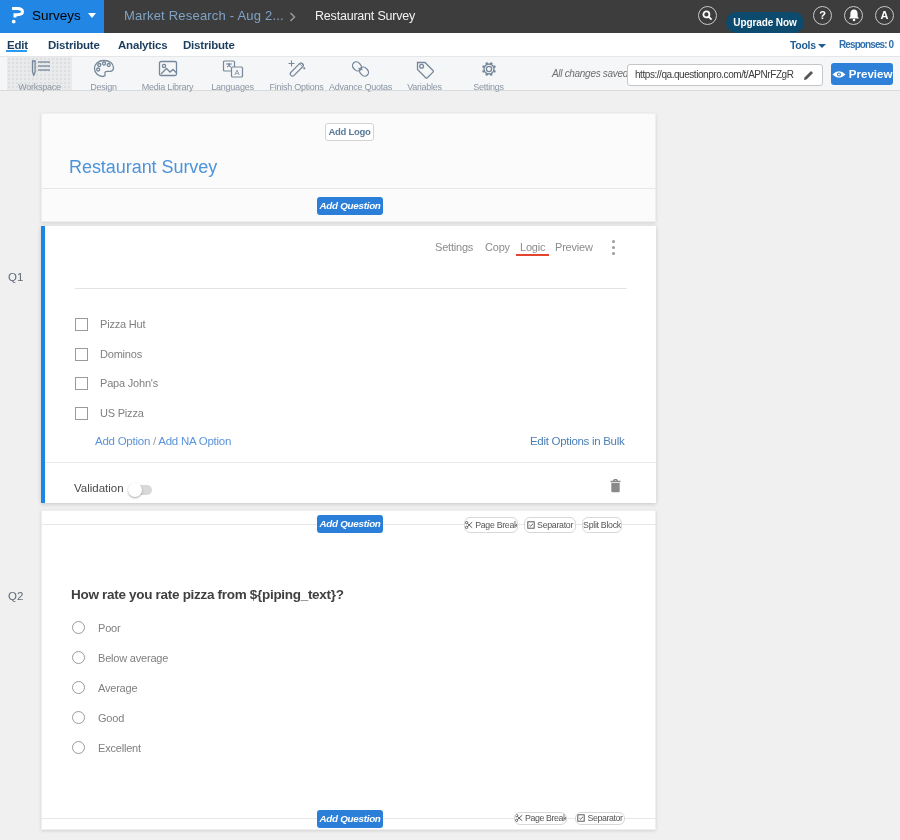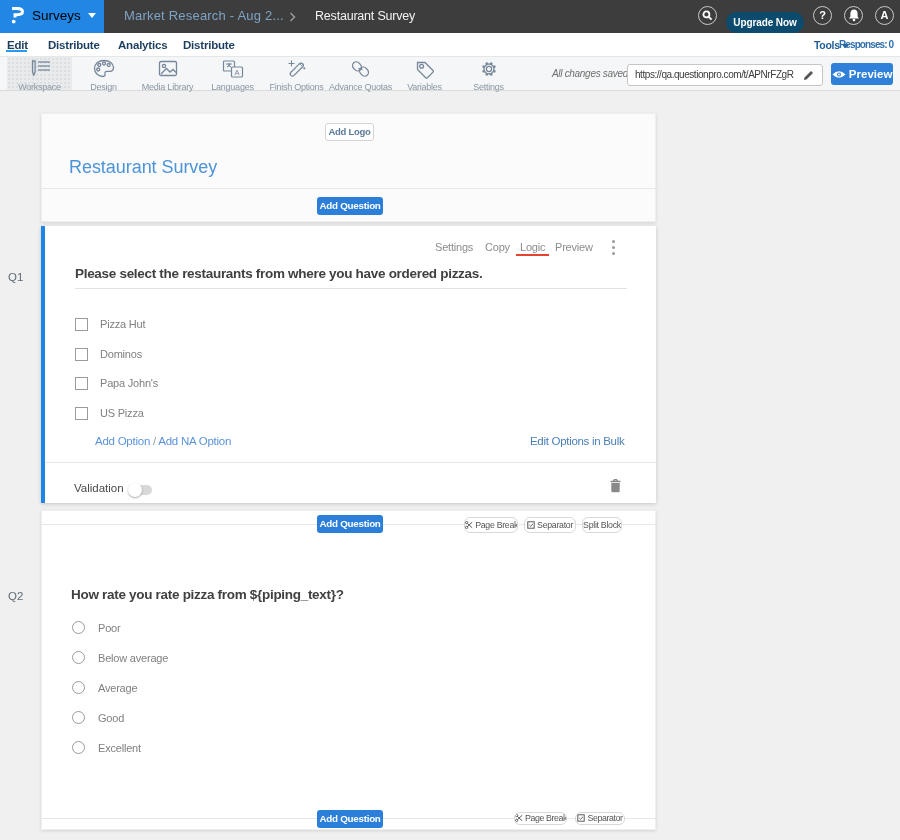--- a/index.html
+++ b/index.html
@@ -13,38 +13,38 @@
 #surveys { left:32px; top:8px; color:#000000; font-size:13.5px; }
 .caret { display:inline-block; width:0; height:0; border-left:4.5px solid transparent; border-right:4.5px solid transparent; border-top:5px solid #fff; vertical-align:2px; }
 #crumb1 { left:124px; top:8px; color:#7fa3c5; font-size:13px; letter-spacing:0.2px; }
 #crumb2 { left:315px; top:9px; color:#f2f2f2; font-size:12.5px; letter-spacing:-0.2px; }
 .circ { width:19px; height:19px; border:1.5px solid #c9c9c9; border-radius:50%; top:6px; color:#fff; text-align:center; font-weight:bold; font-size:11px; line-height:16px; }
 #upgrade { left:726px; top:12px; width:78px; height:21px; background:#0c4a6e; border-radius:11px; color:#fff; font-weight:bold; font-size:10px; letter-spacing:-0.1px; text-align:center; line-height:21px; }
 
 
 #navrow { left:0; top:33px; width:900px; height:24px; background:#fff; border-bottom:1px solid #e4e6e8; }
 .navlink { position:absolute; top:39px; white-space:nowrap; color:#1c3e5e; font-size:11.5px; font-weight:700; letter-spacing:-0.2px; }
-#tools { left:790px; top:39px; white-space:nowrap; color:#1f5d94; font-size:10.5px; font-weight:700; letter-spacing:-0.3px;margin-left:24px; }
+#tools { left:790px; top:39px; white-space:nowrap; color:#1f5d94; font-size:10.5px; font-weight:700; letter-spacing:-0.3px; }
 #responses { left:839px; top:39px; white-space:nowrap; color:#2f6fad; font-size:10px; font-weight:700; letter-spacing:-0.9px; }
 .caret2 { display:inline-block; width:0; height:0; border-left:4px solid transparent; border-right:4px solid transparent; border-top:4.5px solid #1f5d94; vertical-align:1px; }
 
 
 #toolbar { left:0; top:57px; width:900px; height:34px; background:#f5f6f7; border-bottom:1px solid #d8dadc; }
 .tool { position:absolute; top:0; width:65px; height:33px; text-align:center; }
 .tool svg { margin-top:2px; }
 .tool .lbl { display:block; font-size:9px; color:#8a96a4; margin-top:-1px; white-space:nowrap; letter-spacing:-0.25px; }
 #tool0 { background:#e9eaeb; background-image:radial-gradient(#dddedf 0.8px, transparent 0.8px); background-size:4px 4px; }
 #saved { right:272px; top:68px; white-space:nowrap; font-style:italic; color:#6f6f6f; font-size:10px; letter-spacing:-0.3px; }
 #urlbox { left:627px; top:64px; white-space:nowrap; width:196px; height:22px; background:#fff; border:1px solid #c6c6c6; border-radius:3px; font-size:10px; letter-spacing:-0.45px; color:#3c3c3c; line-height:20px; padding-left:7px; }
 #previewbtn { left:831px; top:63px; white-space:nowrap; width:62px; height:22px; background:#2e80d8; border-radius:3px; color:#fff; font-size:11.5px; font-weight:bold; text-align:center; line-height:22px; }
 #blockA { left:41px; top:113px; width:615px; height:109px; background:#fbfbfb; border:1px solid #efefef; box-shadow:0 1px 3px rgba(0,0,0,0.13); }
 #addlogo { left:283px; top:9px; width:49px; height:18px; background:#fff; border:1px solid #d4d4d4; border-radius:3px; color:#5a7a9a; font-size:9.5px; font-weight:bold; letter-spacing:-0.3px; text-align:center; line-height:16px; }
 #title { left:27px; top:43px; color:#4c93d9; font-size:18px; letter-spacing:-0.05px; }
 .hline { position:absolute; left:0; width:615px; height:1px; background:#e7e7e7; }
-.addq { position:absolute; width:66px; height:18px; background:#2b7fd9; border-radius:3px; color:#fff; font-size:9.8px; font-weight:bold; letter-spacing:-0.25px; text-align:center; line-height:18px; white-space:nowrap; }
+.addq { position:absolute; width:66px; height:18px; background:#2b7fd9; border-radius:3px; color:#fff; font-size:9.8px; font-weight:bold; letter-spacing:-0.25px; text-align:center; line-height:18px; white-space:nowrap;font-style:italic; }
 
 #q1card { left:41px; top:226px; width:615px; height:277px; background:#fff; border-left:4px solid #1d86e5; box-shadow:0 1px 4px rgba(0,0,0,0.18); }
 .qmenu { position:absolute; top:15px; color:#8c8c8c; font-size:11px; letter-spacing:-0.2px; }
 #logiclink { border-bottom:2px solid #e4442e; padding:0 4px 1px 4px; }
 #dots { position:absolute; left:567px; top:14px; width:3px; }
 #dots div { width:3px; height:3px; border-radius:50%; background:#9a9a9a; margin-bottom:3px; }
 #q1text { left:30px; top:40px; color:#404040; font-size:13.5px; font-weight:700; letter-spacing:-0.3px; white-space:nowrap; }
 #q1line { position:absolute; left:30px; top:62px; width:552px; height:1px; background:#e2e2e2; }
 .cb { position:absolute; left:30px; width:13px; height:13px; border:1px solid #9b9b9b; background:#fff; }
 .optlbl { position:absolute; left:55px; color:#808080; font-size:11px; letter-spacing:-0.2px; }
@@ -212,21 +212,20 @@
 <div class="abs" id="q1card">
  <div class="qmenu" style="left:390px;">Settings</div>
  <div class="qmenu" style="left:440px;">Copy</div>
  <div class="qmenu" id="logiclink" style="left:471px;">Logic</div>
  <div class="qmenu" style="left:510px;">Preview</div>
  <div id="dots">
       <div></div>
       <div></div>
       <div></div>
     </div>
- <div class="abs" id="q1text" style="position:absolute;">Please select the restaurants from where you have ordered pizzas.</div>
  <div id="q1line"></div>
  <div class="cb" style="top:92px;"></div>
     <div class="optlbl" style="top:92px;">Pizza Hut</div>
  <div class="cb" style="top:122px;"></div>
     <div class="optlbl" style="top:122px;">Dominos</div>
  <div class="cb" style="top:151px;"></div>
     <div class="optlbl" style="top:151px;">Papa John's</div>
  <div class="cb" style="top:181px;"></div>
     <div class="optlbl" style="top:181px;">US Pizza</div>
  <div id="addopt">Add Option <span style="color:#999">/</span> Add NA Option</div>

